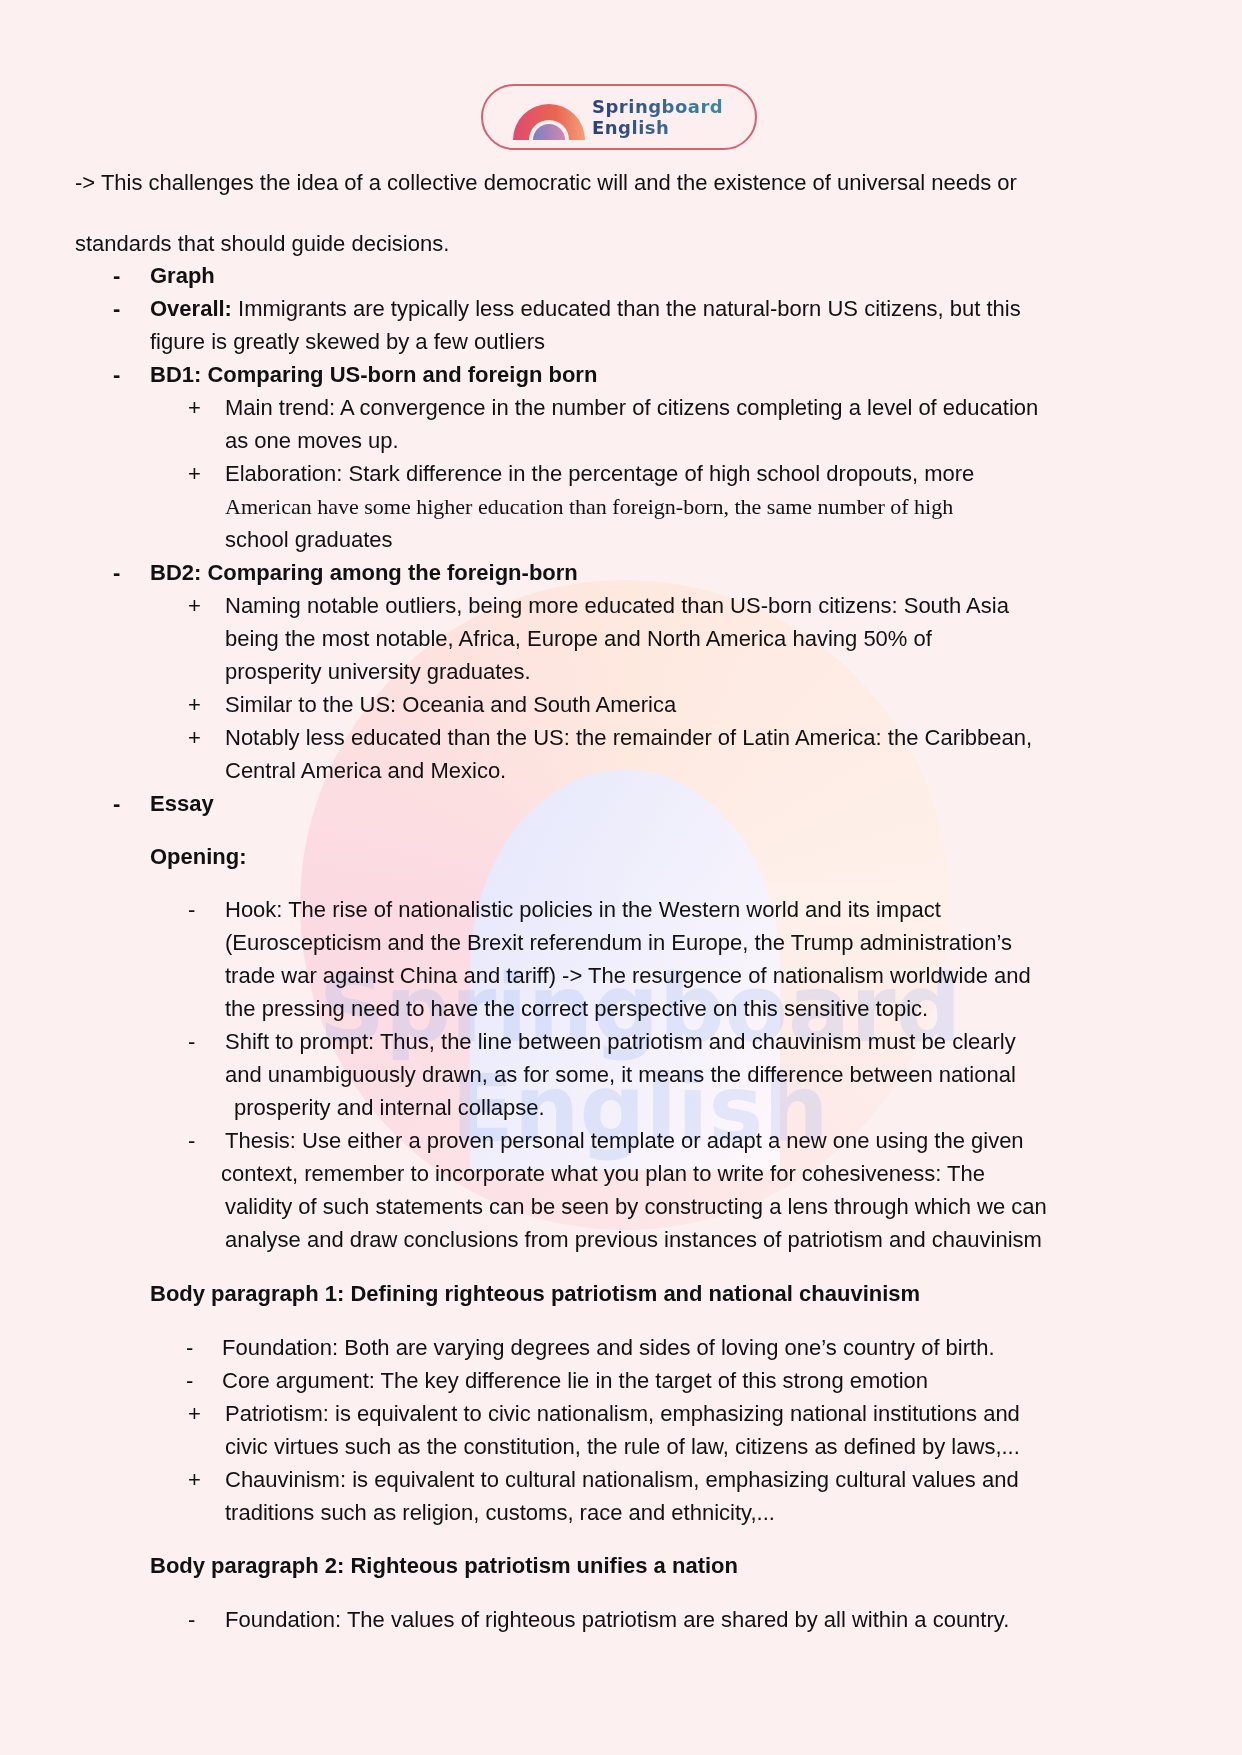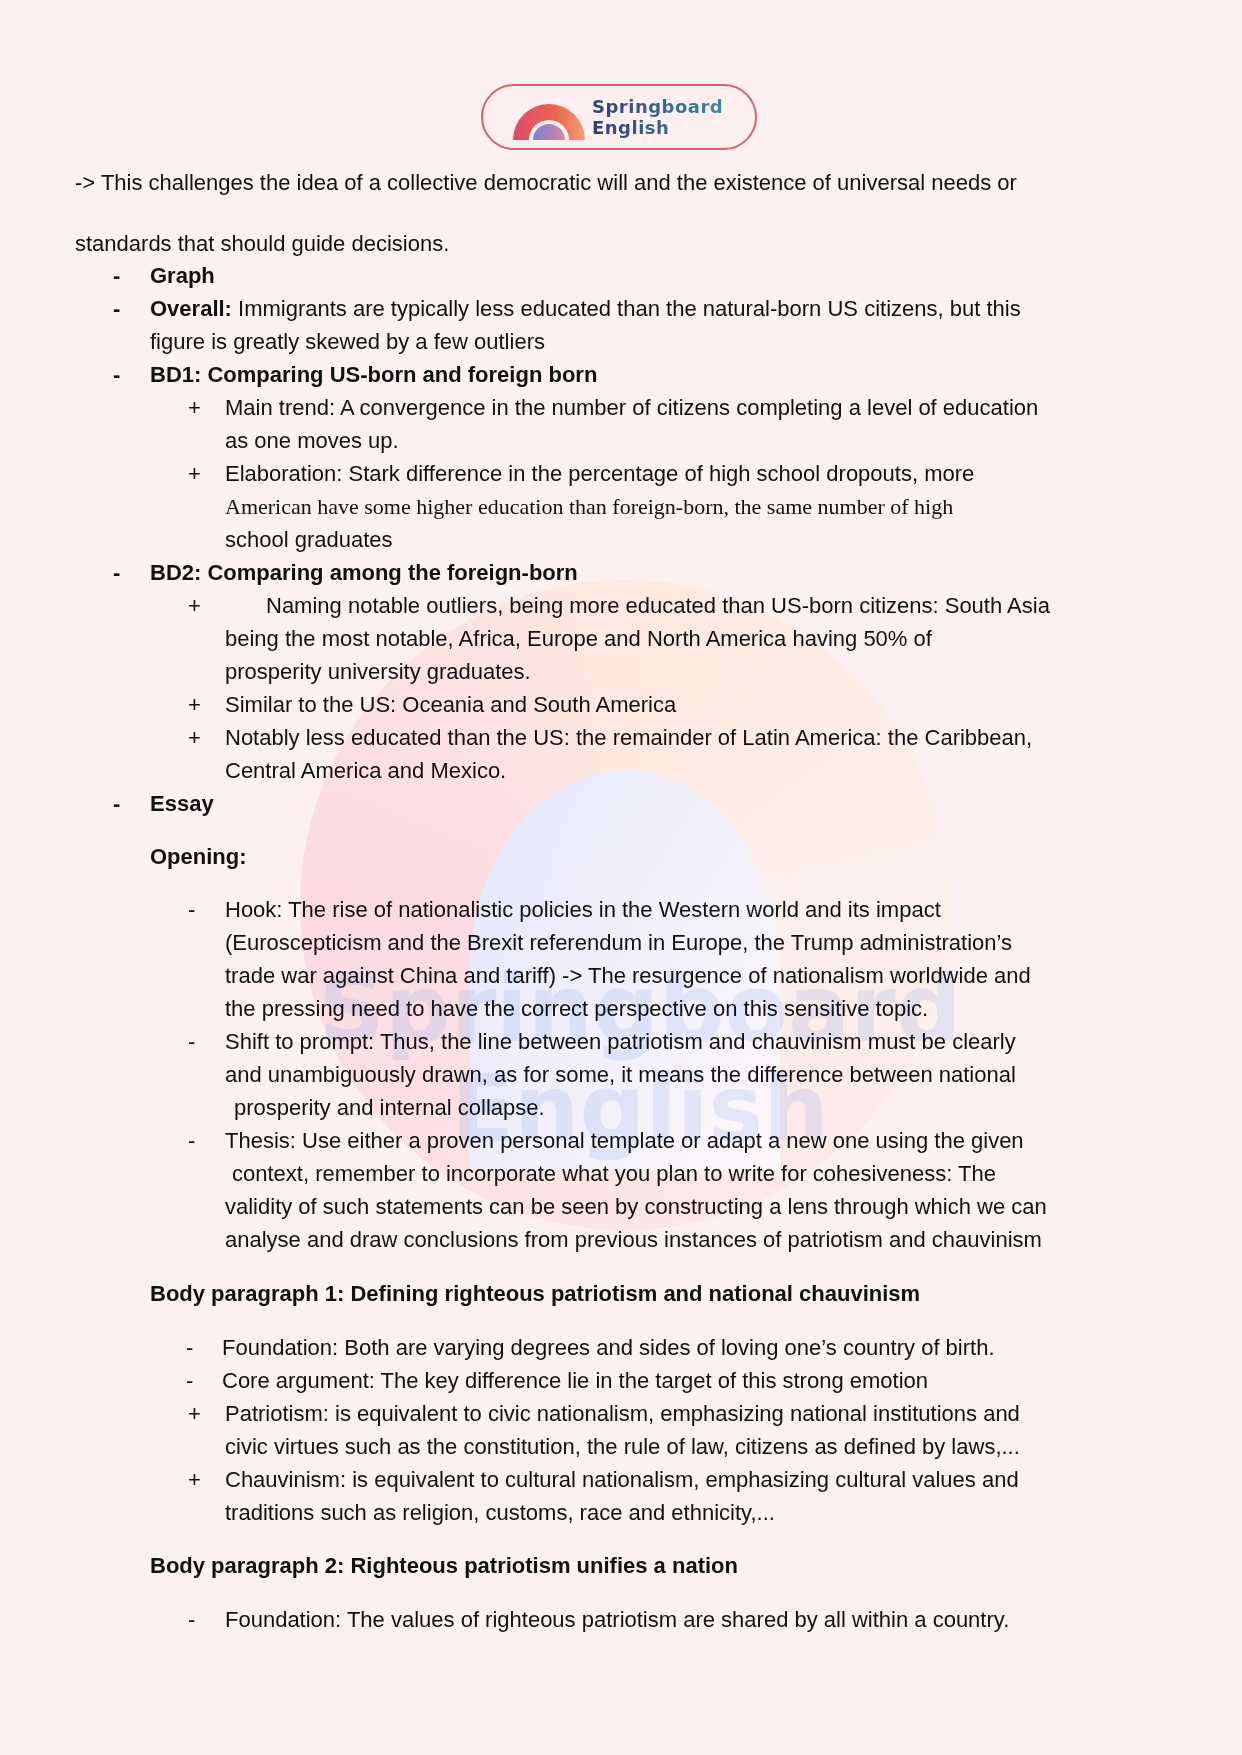--- a/index.html
+++ b/index.html
@@ -104,21 +104,21 @@
   <div class="line" style="left:225px; top:391px;">Main trend: A convergence in the number of citizens completing a level of education</div>
   <div class="line" style="left:225px; top:424px;">as one moves up.</div>
   <span class="marker" style="left:188px; top:457px;">+</span>
   <div class="line" style="left:225px; top:457px;">Elaboration: Stark difference in the percentage of high school dropouts, more</div>
   <div class="line" style="left:225px; top:490px;font-family:Liberation Serif, serif;">American have some higher education than foreign-born, the same number of high</div>
   <div class="line" style="left:225px; top:523px;">school graduates</div>
 
   <span class="marker b" style="left:113px; top:556px;">-</span>
   <div class="line b" style="left:150px; top:556px;">BD2: Comparing among the foreign-born</div>
   <span class="marker" style="left:188px; top:589px;">+</span>
-  <div class="line" style="left:225px; top:589px;margin-left:41px;">Naming notable outliers, being more educated than US-born citizens: South Asia</div>
+  <div class="line" style="left:225px; top:589px;">Naming notable outliers, being more educated than US-born citizens: South Asia</div>
   <div class="line" style="left:225px; top:622px;">being the most notable, Africa, Europe and North America having 50% of</div>
   <div class="line" style="left:225px; top:655px;">prosperity university graduates.</div>
   <span class="marker" style="left:188px; top:688px;">+</span>
   <div class="line" style="left:225px; top:688px;">Similar to the US: Oceania and South America</div>
   <span class="marker" style="left:188px; top:721px;">+</span>
   <div class="line" style="left:225px; top:721px;">Notably less educated than the US: the remainder of Latin America: the Caribbean,</div>
   <div class="line" style="left:225px; top:754px;">Central America and Mexico.</div>
 
   <span class="marker b" style="left:113px; top:787px;">-</span>
   <div class="line b" style="left:150px; top:787px;">Essay</div>
@@ -128,21 +128,21 @@
   <div class="line" style="left:225px; top:893px;">Hook: The rise of nationalistic policies in the Western world and its impact</div>
   <div class="line" style="left:225px; top:926px;">(Euroscepticism and the Brexit referendum in Europe, the Trump administration’s</div>
   <div class="line" style="left:225px; top:959px;">trade war against China and tariff) -&gt; The resurgence of nationalism worldwide and</div>
   <div class="line" style="left:225px; top:992px;">the pressing need to have the correct perspective on this sensitive topic.</div>
   <span class="marker" style="left:188px; top:1025px;">-</span>
   <div class="line" style="left:225px; top:1025px;">Shift to prompt: Thus, the line between patriotism and chauvinism must be clearly</div>
   <div class="line" style="left:225px; top:1058px;">and unambiguously drawn, as for some, it means the difference between national</div>
   <div class="line" style="left:234px; top:1091px;">prosperity and internal collapse.</div>
   <span class="marker" style="left:188px; top:1124px;">-</span>
   <div class="line" style="left:225px; top:1124px;">Thesis: Use either a proven personal template or adapt a new one using the given</div>
-  <div class="line" style="left:232px; top:1157px;">context, remember to incorporate what you plan to write for cohesiveness: The</div>
+  <div class="line" style="left:221px; top:1157px;">context, remember to incorporate what you plan to write for cohesiveness: The</div>
   <div class="line" style="left:225px; top:1190px;">validity of such statements can be seen by constructing a lens through which we can</div>
   <div class="line" style="left:225px; top:1223px;">analyse and draw conclusions from previous instances of patriotism and chauvinism</div>
 
   <div class="line b" style="left:150px; top:1277px;">Body paragraph 1: Defining righteous patriotism and national chauvinism</div>
   <span class="marker" style="left:186px; top:1331px;">-</span>
   <div class="line" style="left:222px; top:1331px;">Foundation: Both are varying degrees and sides of loving one’s country of birth.</div>
   <span class="marker" style="left:186px; top:1364px;">-</span>
   <div class="line" style="left:222px; top:1364px;">Core argument: The key difference lie in the target of this strong emotion</div>
   <span class="marker" style="left:188px; top:1397px;">+</span>
   <div class="line" style="left:225px; top:1397px;">Patriotism: is equivalent to civic nationalism, emphasizing national institutions and</div>

